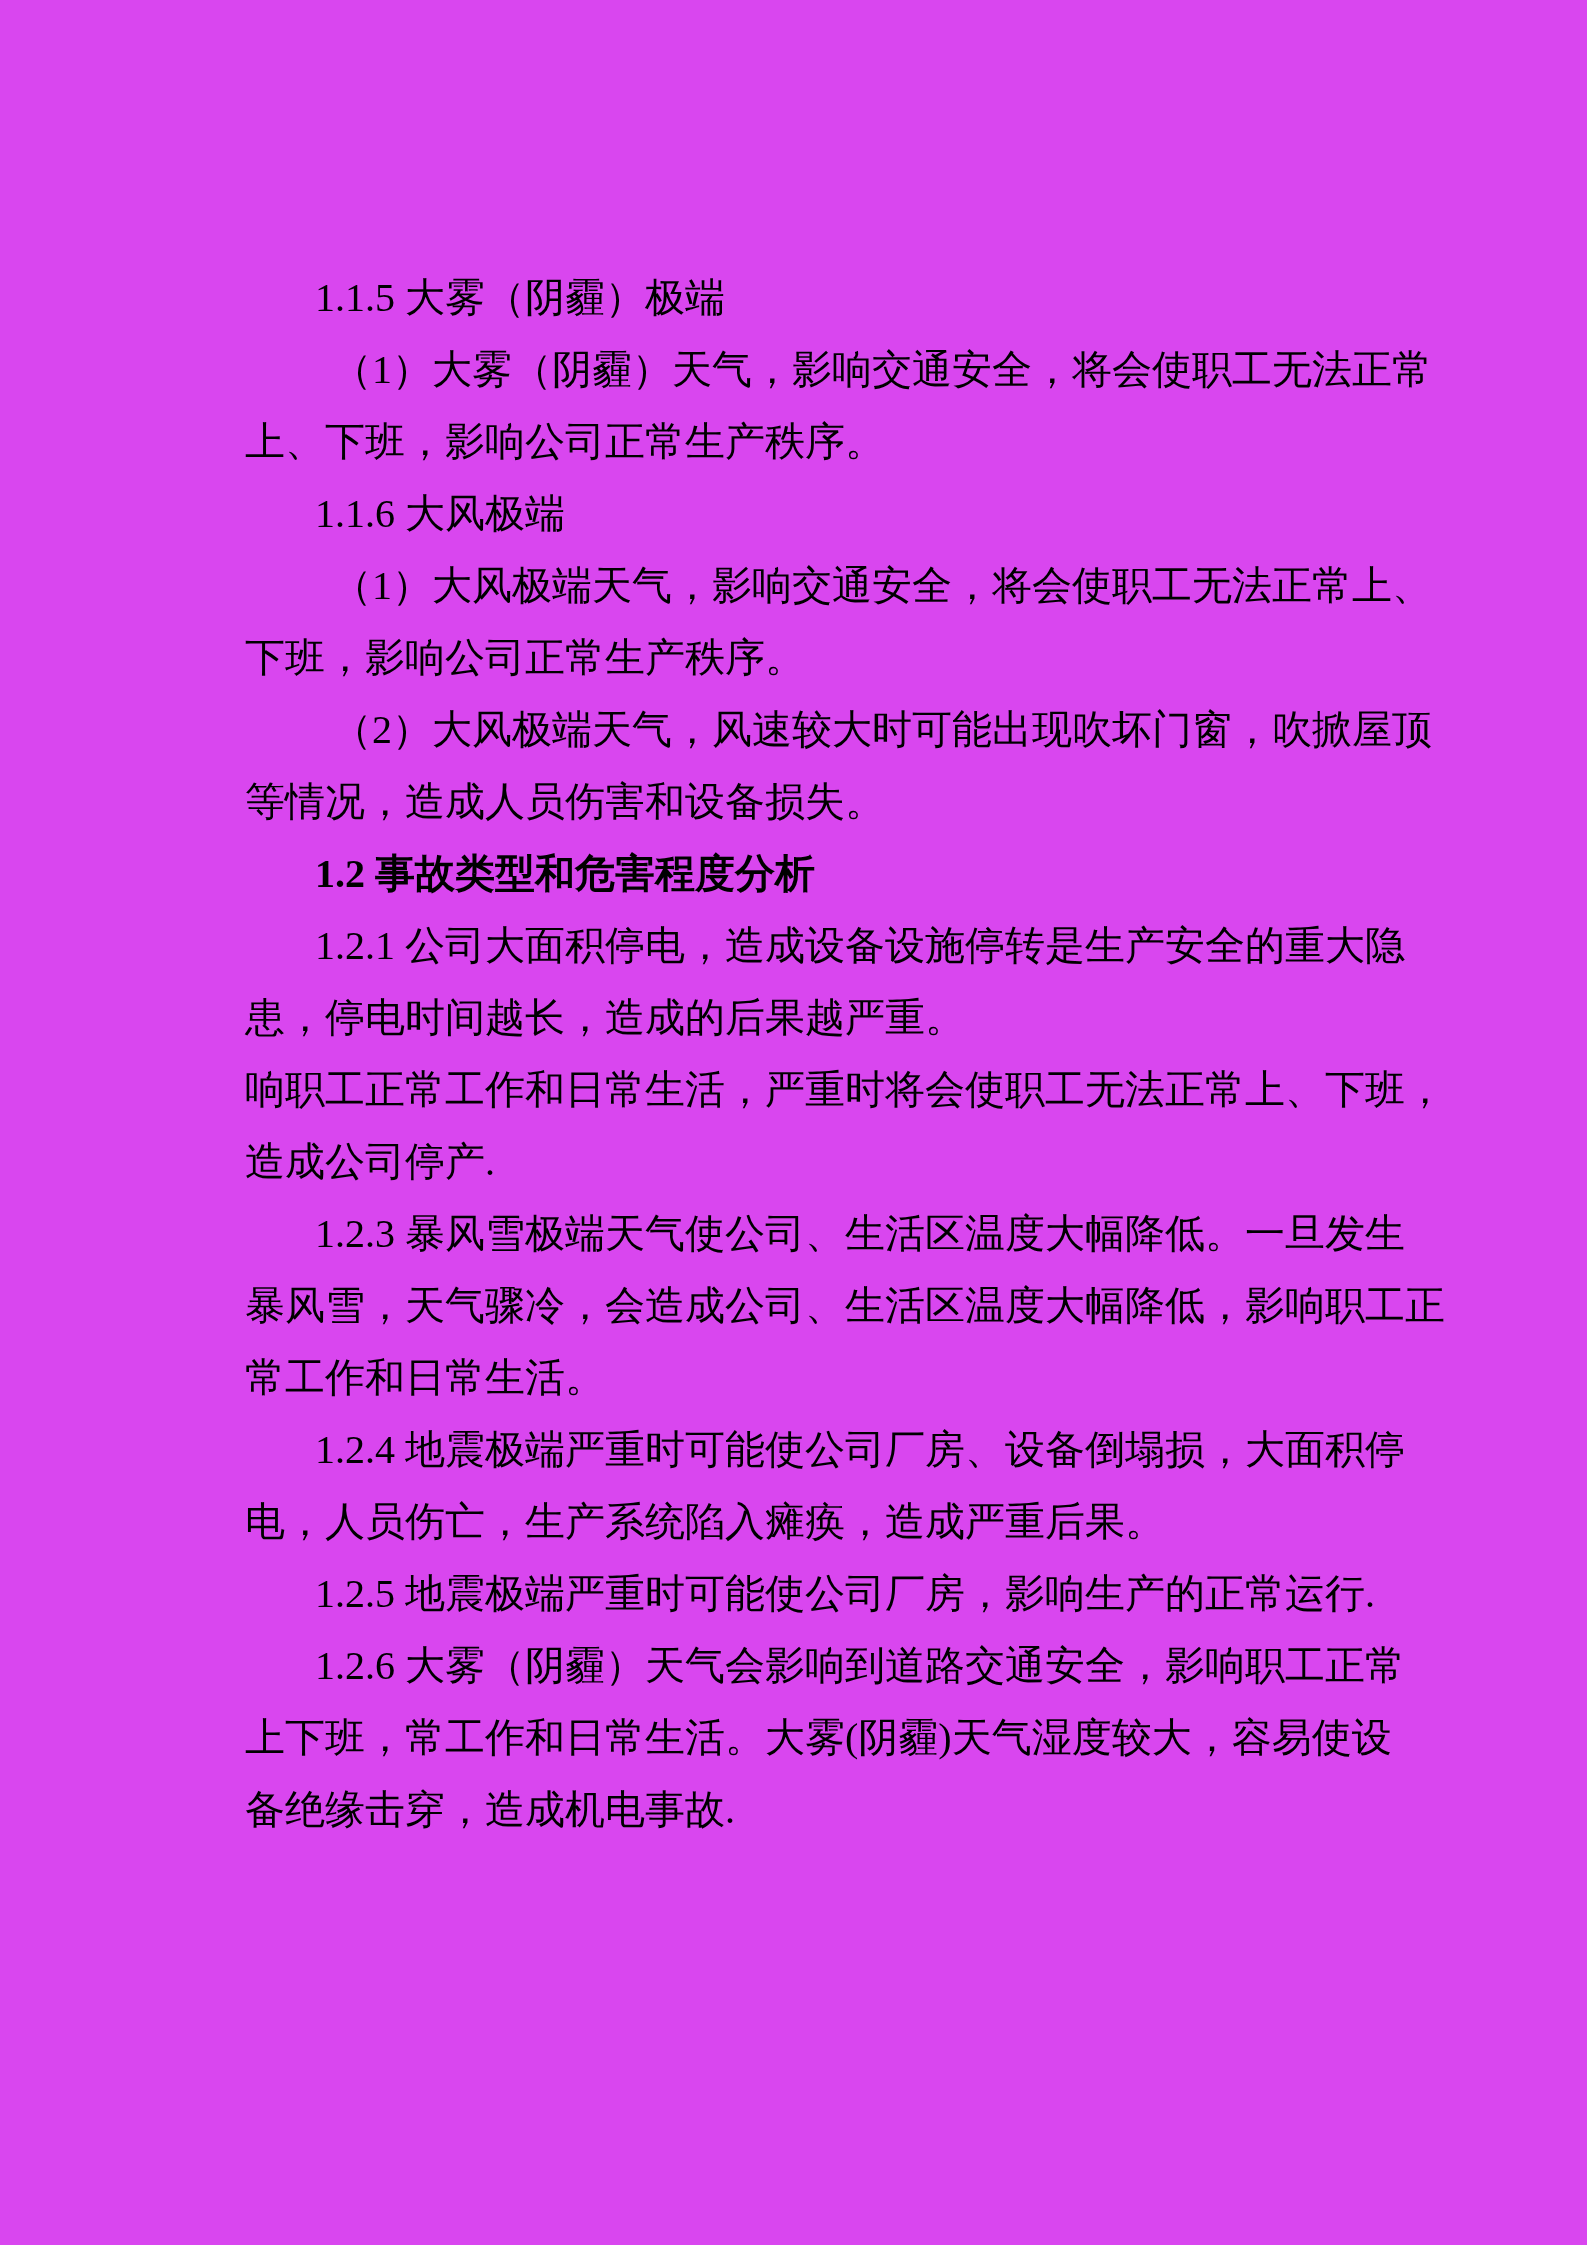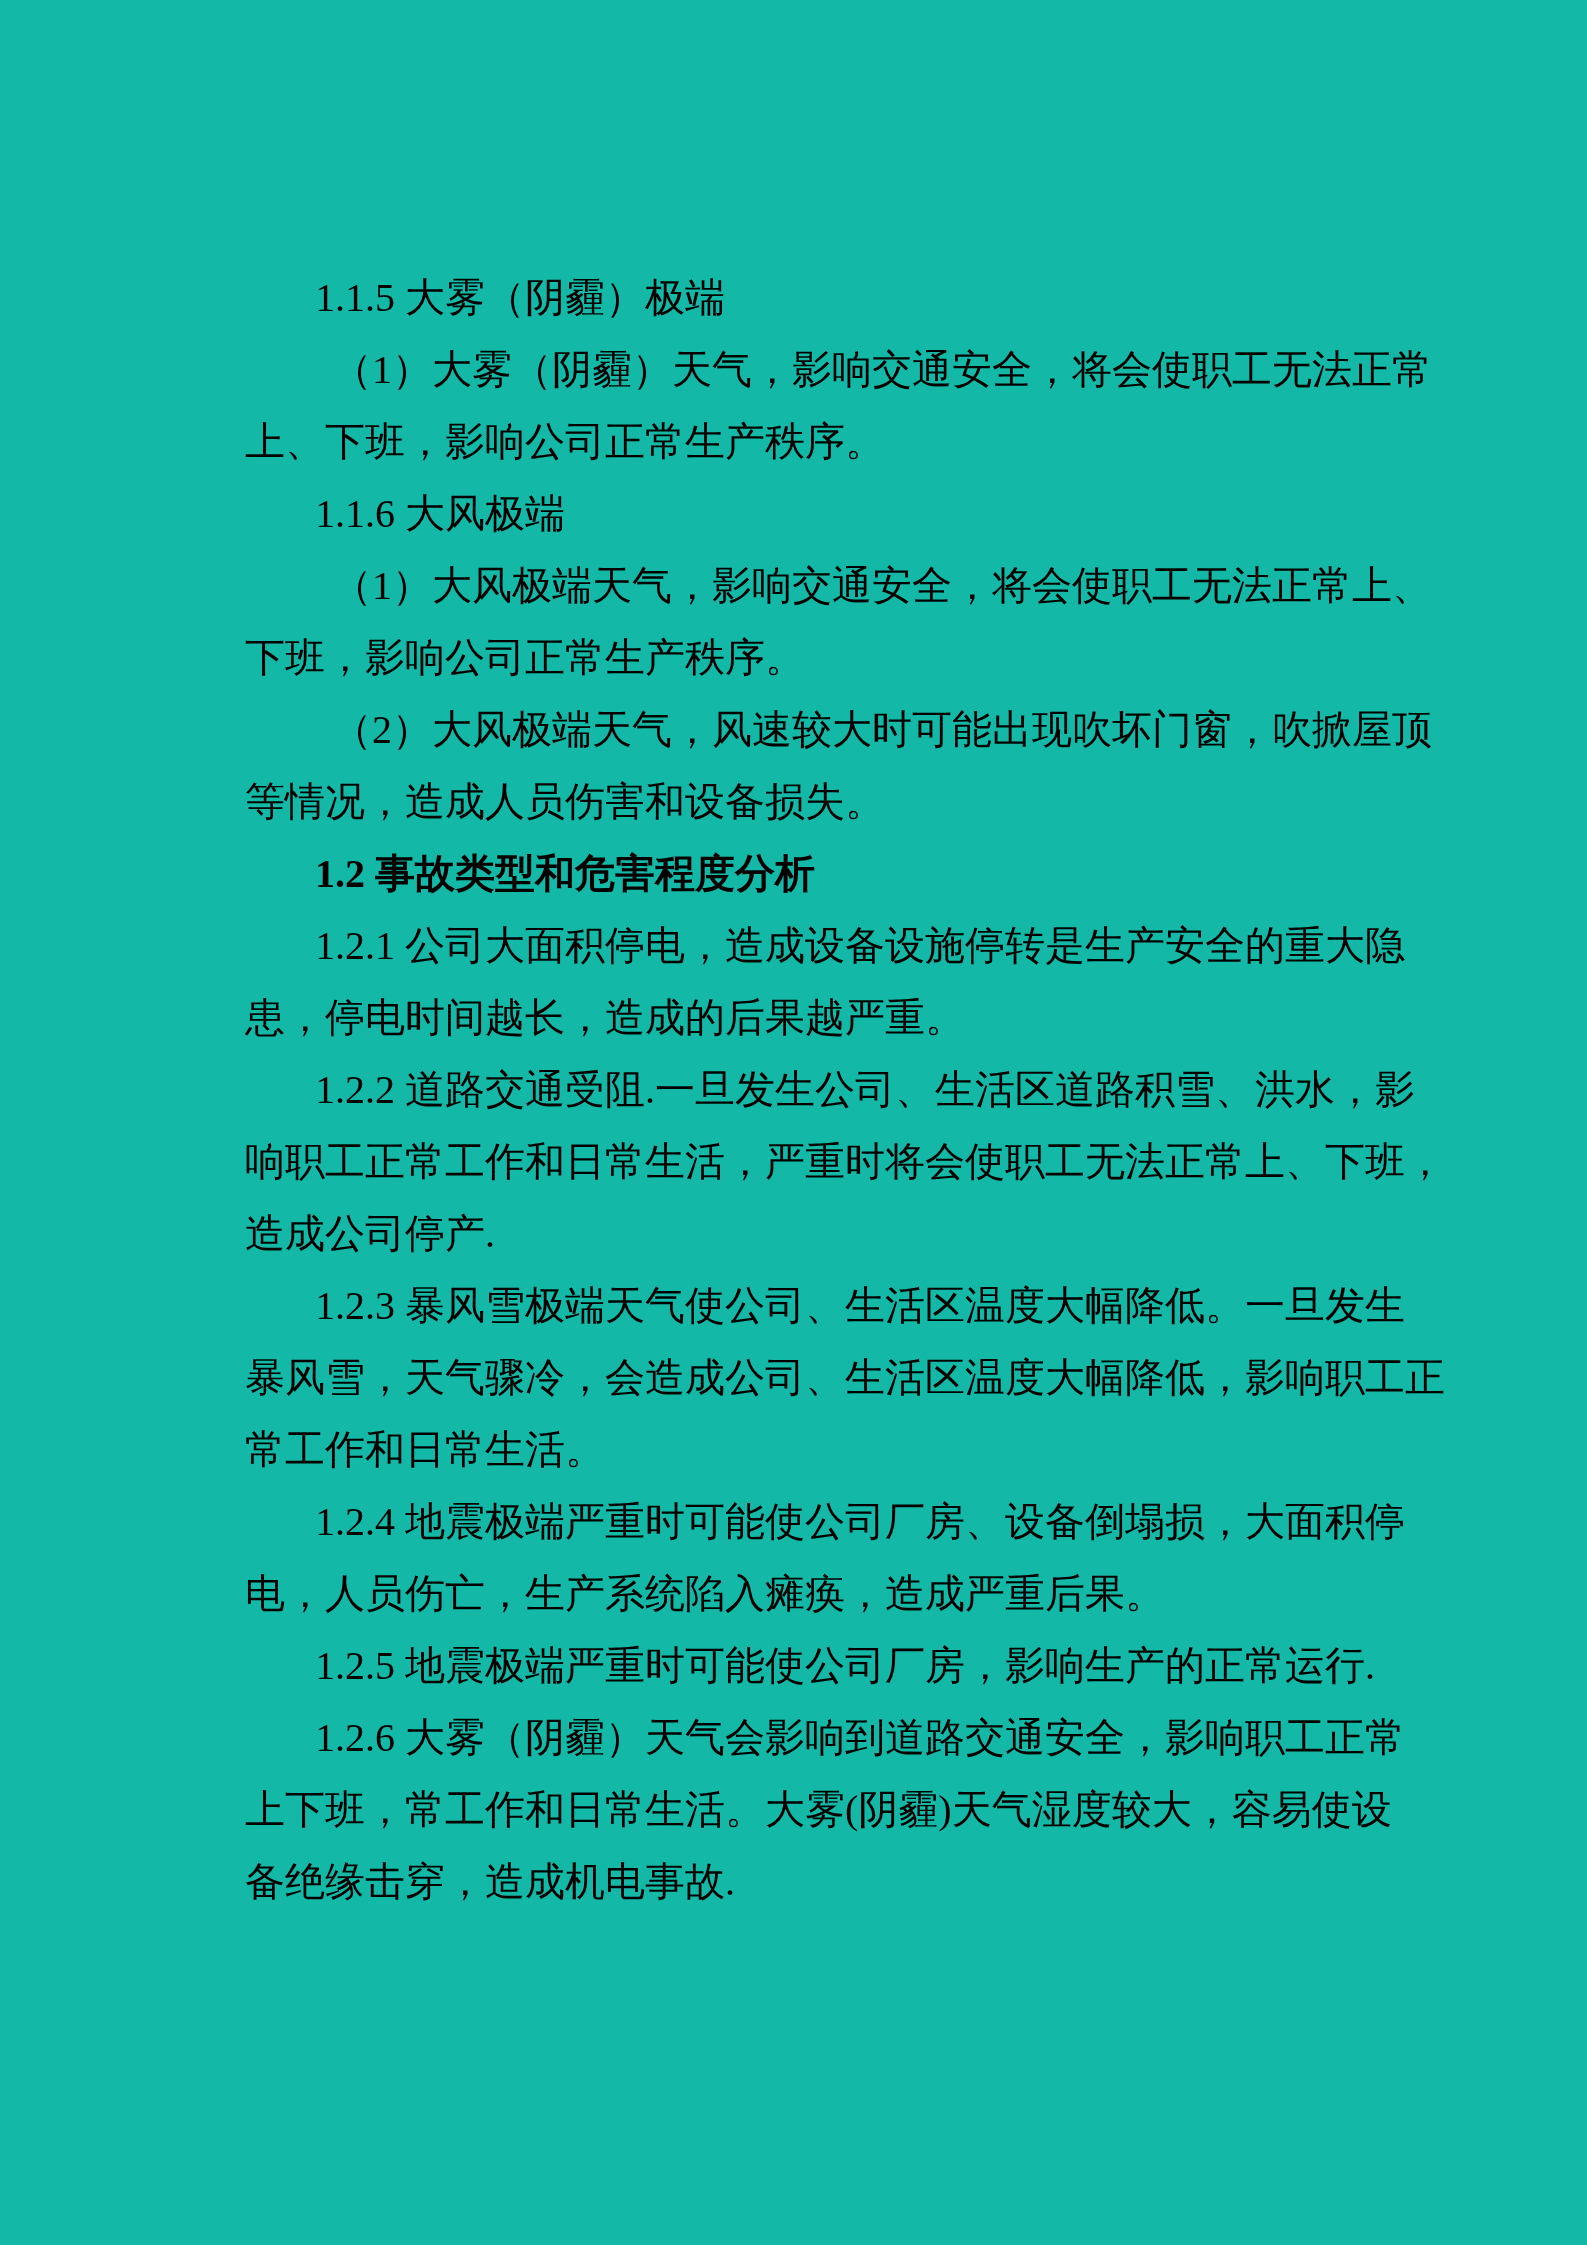--- a/index.html
+++ b/index.html
@@ -7,21 +7,21 @@
     width: 1587px;
     height: 2245px;
     background: #ffffff;
     position: relative;
     font-family: "Liberation Serif", "DejaVu Serif", serif;
     color: #000000;
   }
   .page {
     position: absolute;
     inset: 0;
-    background: #14b8a6;
+    background: #d946ef;
     overflow: hidden;
   }
   .doc-body {
     position: absolute;
     left: 245px;
     top: 262px;
     width: 1175px;
   }
   .paragraph { margin: 0; }
   .line {
@@ -69,21 +69,20 @@
         <div class="line">等情况，造成人员伤害和设备损失。</div>
       </div>
       <div class="paragraph heading-bold">
         <div class="line first num">1.2 事故类型和危害程度分析</div>
       </div>
       <div class="paragraph body">
         <div class="line first num">1.2.1 公司大面积停电，造成设备设施停转是生产安全的重大隐</div>
         <div class="line">患，停电时间越长，造成的后果越严重。</div>
       </div>
       <div class="paragraph body">
-        <div class="line first num">1.2.2 道路交通受阻.一旦发生公司、生活区道路积雪、洪水，影</div>
         <div class="line">响职工正常工作和日常生活，严重时将会使职工无法正常上、下班，</div>
         <div class="line">造成公司停产.</div>
       </div>
       <div class="paragraph body">
         <div class="line first num">1.2.3 暴风雪极端天气使公司、生活区温度大幅降低。一旦发生</div>
         <div class="line">暴风雪，天气骤冷，会造成公司、生活区温度大幅降低，影响职工正</div>
         <div class="line">常工作和日常生活。</div>
       </div>
       <div class="paragraph body">
         <div class="line first num">1.2.4 地震极端严重时可能使公司厂房、设备倒塌损，大面积停</div>

